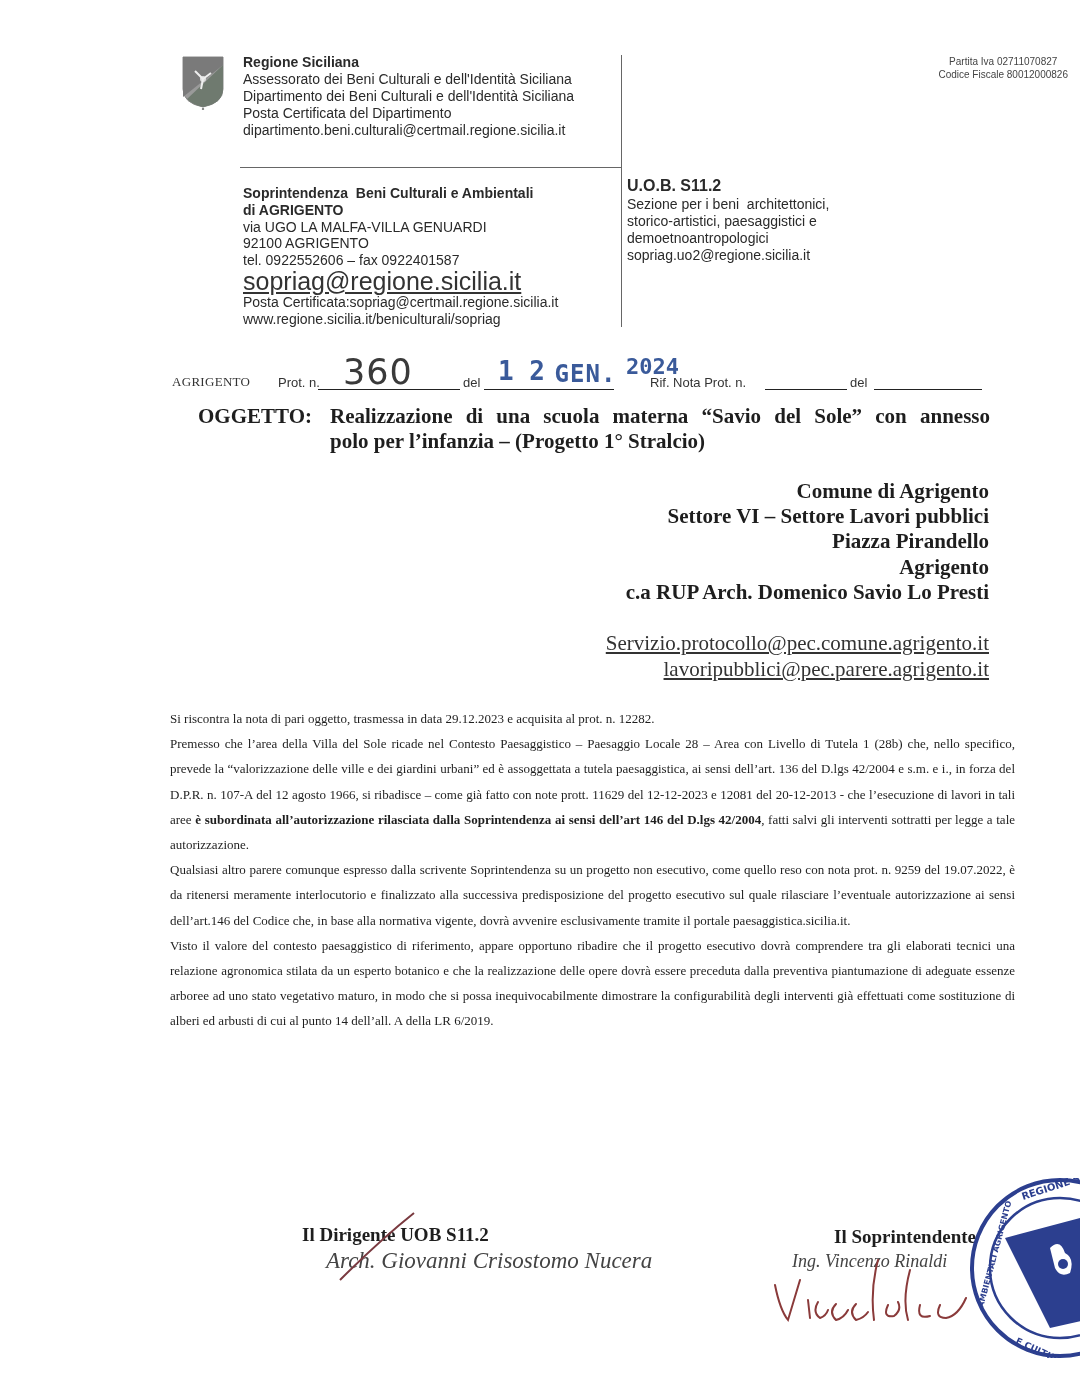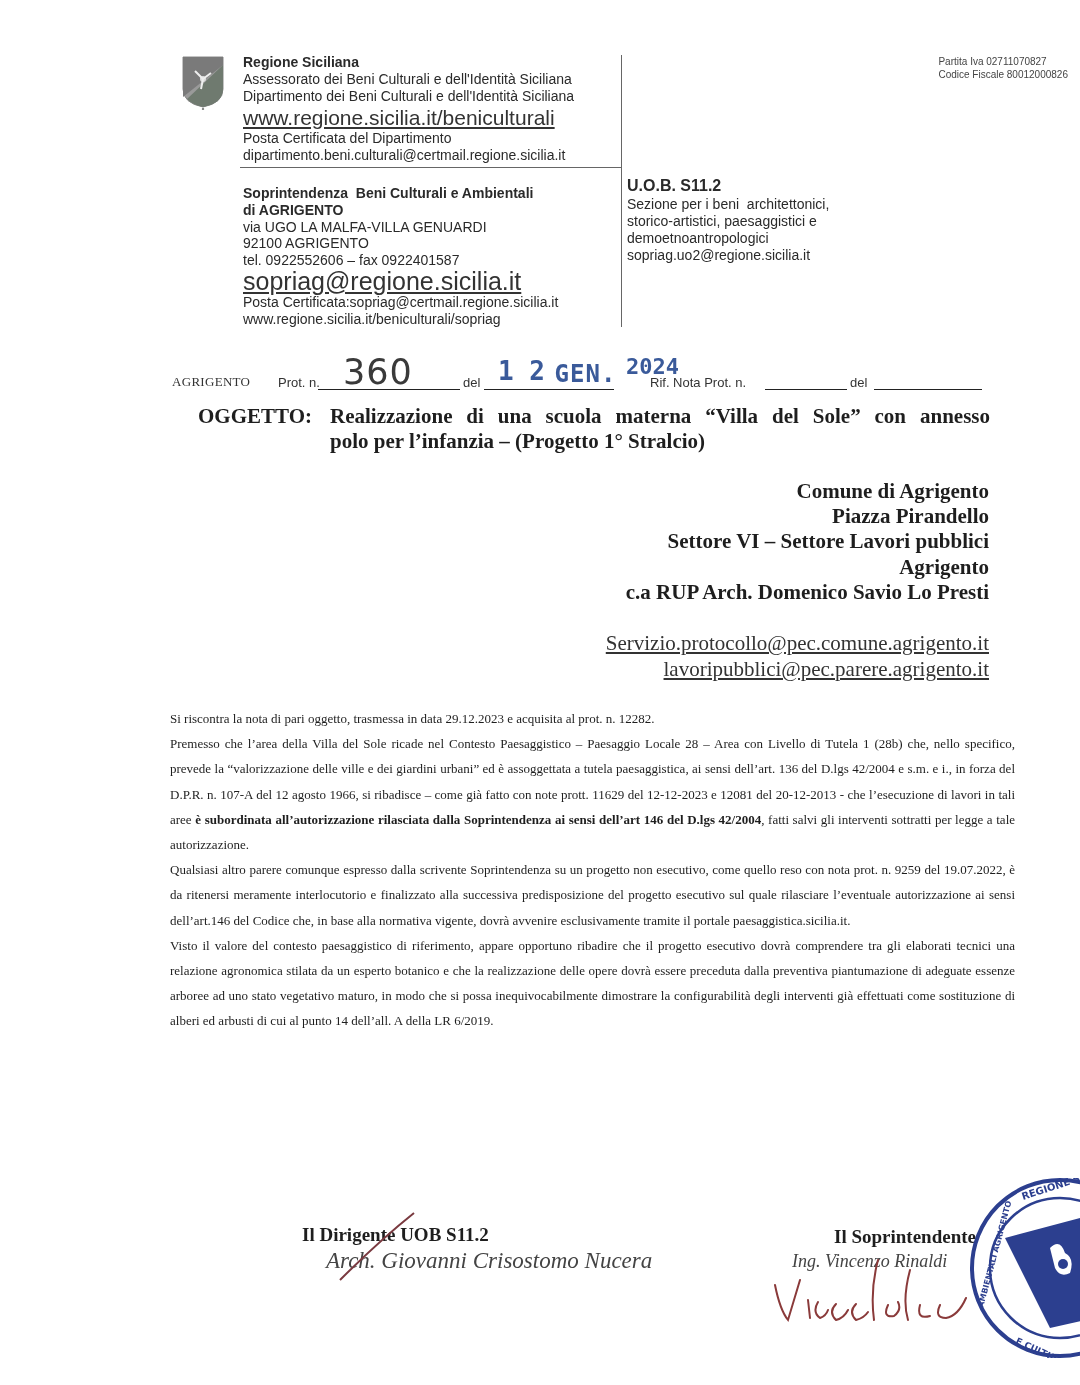--- a/index.html
+++ b/index.html
@@ -8,21 +8,21 @@
   .sans { font-family: "Liberation Sans", "DejaVu Sans", sans-serif; }
   .serif { font-family: "Liberation Serif", "DejaVu Serif", serif; }
 
   
   #logo { left: 181px; top: 55px; width: 44px; height: 55px; }
   #hdr1 { left: 243px; top: 54px; font-size: 14px; line-height: 17px; color: #2a2a2a; }
   #hdr1 .b { font-weight: bold; }
   #hdr1 .big { font-size: 21px; line-height: 25px; text-decoration: underline; color: #333; }
   #hline { left: 240px; top: 167px; width: 381px; height: 1px; background: #666; }
   #vline { left: 621px; top: 55px; width: 1px; height: 272px; background: #666; }
-  #partita { right: 12px; top: 55px; font-size: 10px; line-height: 13px; text-align: left; color: #444; }
+  #partita { right: 12px; top: 55px; font-size: 10px; line-height: 13px; text-align: center; color: #444; }
 
   #hdr2 { left: 243px; top: 185px; font-size: 14px; line-height: 16.8px; color: #2a2a2a; }
   #hdr2 .b { font-weight: bold; }
   #hdr2 .big { font-size: 25px; line-height: 25px; text-decoration: underline; color: #333; }
 
   #uob { left: 627px; top: 176px; font-size: 14px; line-height: 17px; color: #2a2a2a; }
   #uob .b { font-weight: bold; font-size: 16px; line-height: 20px; }
 
   
   #protline { left: 172px; top: 366px; width: 820px; height: 26px; font-size: 13px; color: #333; }
@@ -65,21 +65,20 @@
   <path d="M42 10 V34 Q42 48 22 52 Q12 50 6 44 Z" fill="#6f7a6f"></path>
   <circle cx="22" cy="24" r="3" fill="#ddd"></circle>
   <path d="M22 24 L14 16 M22 24 L30 18 M22 24 L20 34" stroke="#eee" stroke-width="2" fill="none"></path>
   <circle cx="22" cy="54" r="1.2" fill="#888"></circle>
 </svg>
 
 <div id="hdr1" class="abs sans">
   <div class="b">Regione Siciliana</div>
   <div>Assessorato dei Beni Culturali e dell'Identità Siciliana</div>
   <div>Dipartimento dei Beni Culturali e dell'Identità Siciliana</div>
-  <div class="big">www.regione.sicilia.it/beniculturali</div>
   <div>Posta Certificata del Dipartimento</div>
   <div>dipartimento.beni.culturali@certmail.regione.sicilia.it</div>
 </div>
 
 <div id="hline" class="abs"></div>
 <div id="vline" class="abs"></div>
 
 <div id="partita" class="abs sans">
   <div>Partita Iva 02711070827</div>
   <div>Codice Fiscale 80012000826</div>
@@ -116,27 +115,27 @@
   <div class="uline" style="left:702px; width:108px;"></div>
 </div>
 <div class="abs" style="left:343px; top:352px; font-size:35px; color:#3a3a3a; font-family:'DejaVu Sans', sans-serif; font-weight:normal; letter-spacing:1px;">360</div>
 <div id="stamp-date" class="abs">
   <span style="font-size:26px; position:relative; top:4px;">1 2</span>
   <span style="font-size:24px; position:relative; top:6px; letter-spacing:1px;">GEN.</span>
   <span style="font-size:22px; position:relative; top:-2px;">2024</span>
 </div>
 
 <div id="oggetto-label" class="abs serif">OGGETTO:</div>
-<div id="oggetto-text" class="abs serif">Realizzazione di una scuola materna “Villa del Sole” con annesso</div>
+<div id="oggetto-text" class="abs serif">Realizzazione di una scuola materna “Savio del Sole” con annesso</div>
 <div id="oggetto-text2" class="abs serif">polo per l’infanzia – (Progetto 1° Stralcio)</div>
 
 <div id="recipient" class="abs serif">
   <div>Comune di Agrigento</div>
+  <div>Settore VI – Settore Lavori pubblici</div>
   <div>Piazza Pirandello</div>
-  <div>Settore VI – Settore Lavori pubblici</div>
   <div>Agrigento</div>
   <div>c.a RUP Arch. Domenico Savio Lo Presti</div>
 </div>
 <div id="emails" class="abs serif">
   <div>Servizio.protocollo@pec.comune.agrigento.it</div>
   <div>lavoripubblici@pec.parere.agrigento.it</div>
 </div>
 
 <div id="body" class="abs serif">
   <p class="nojust">Si riscontra la nota di pari oggetto, trasmessa in data 29.12.2023 e acquisita al prot. n. 12282.</p>

